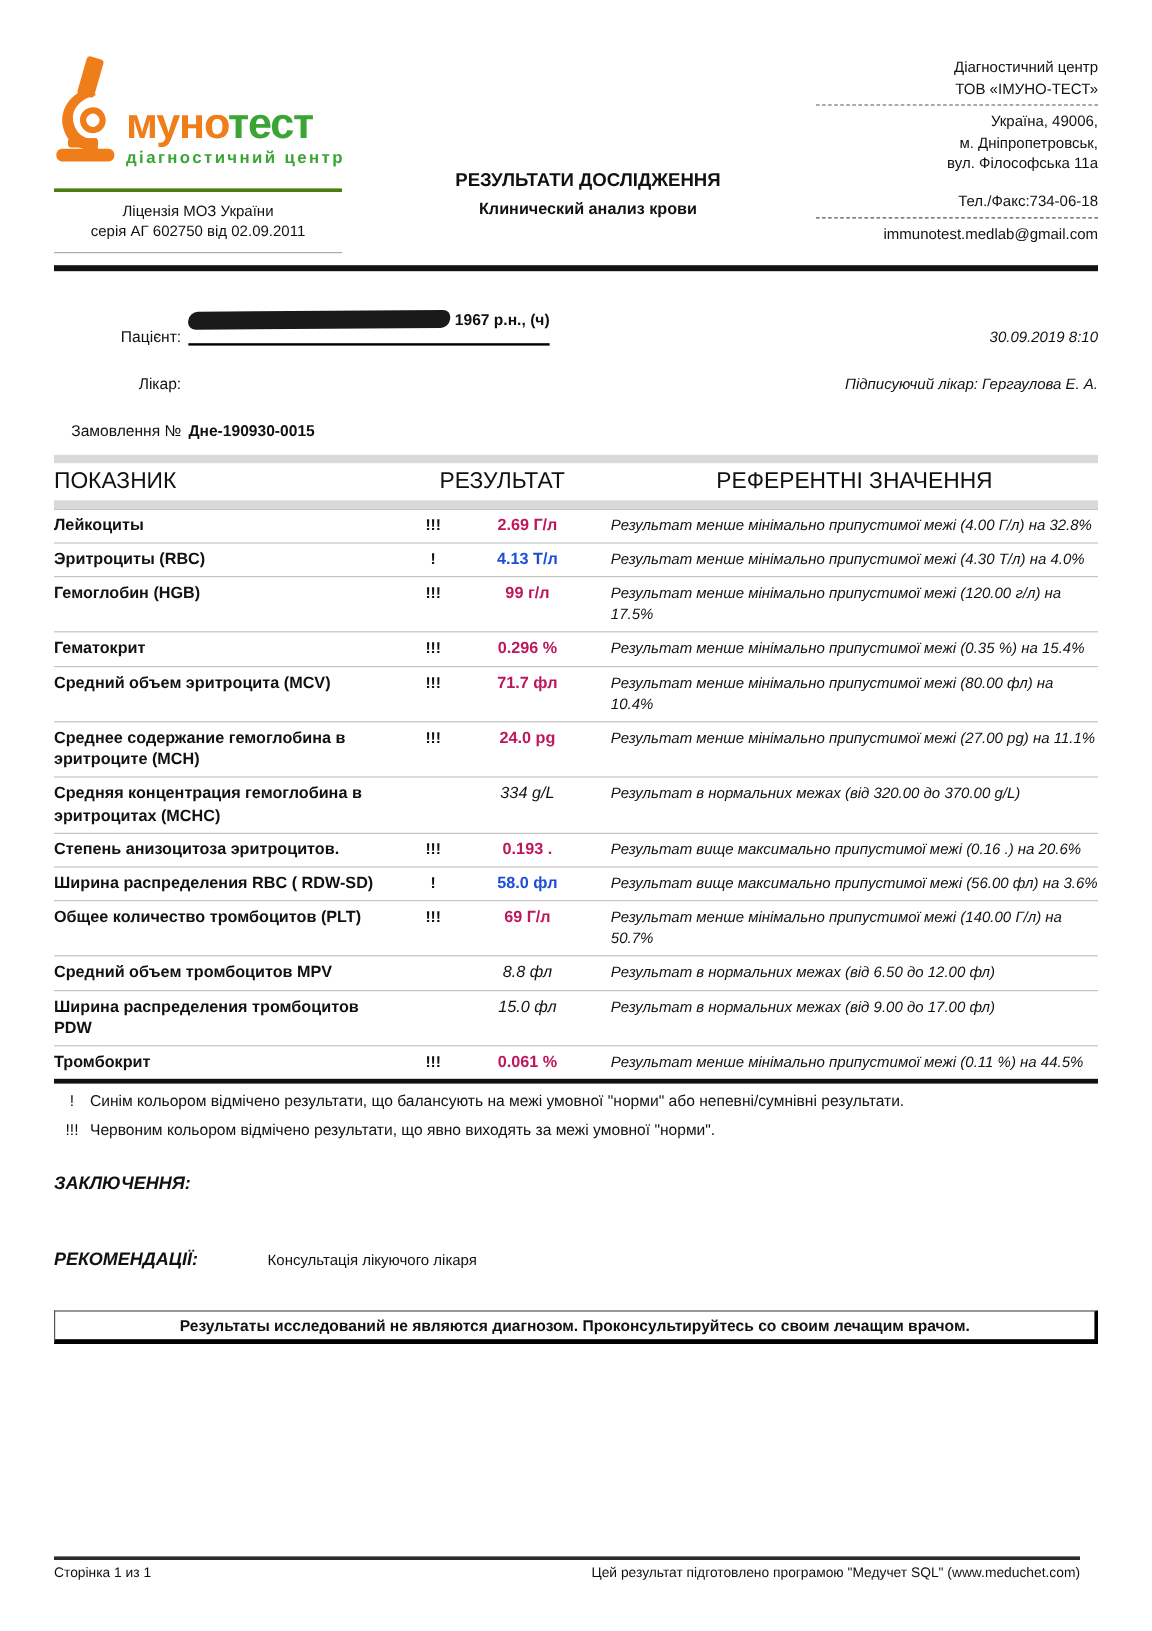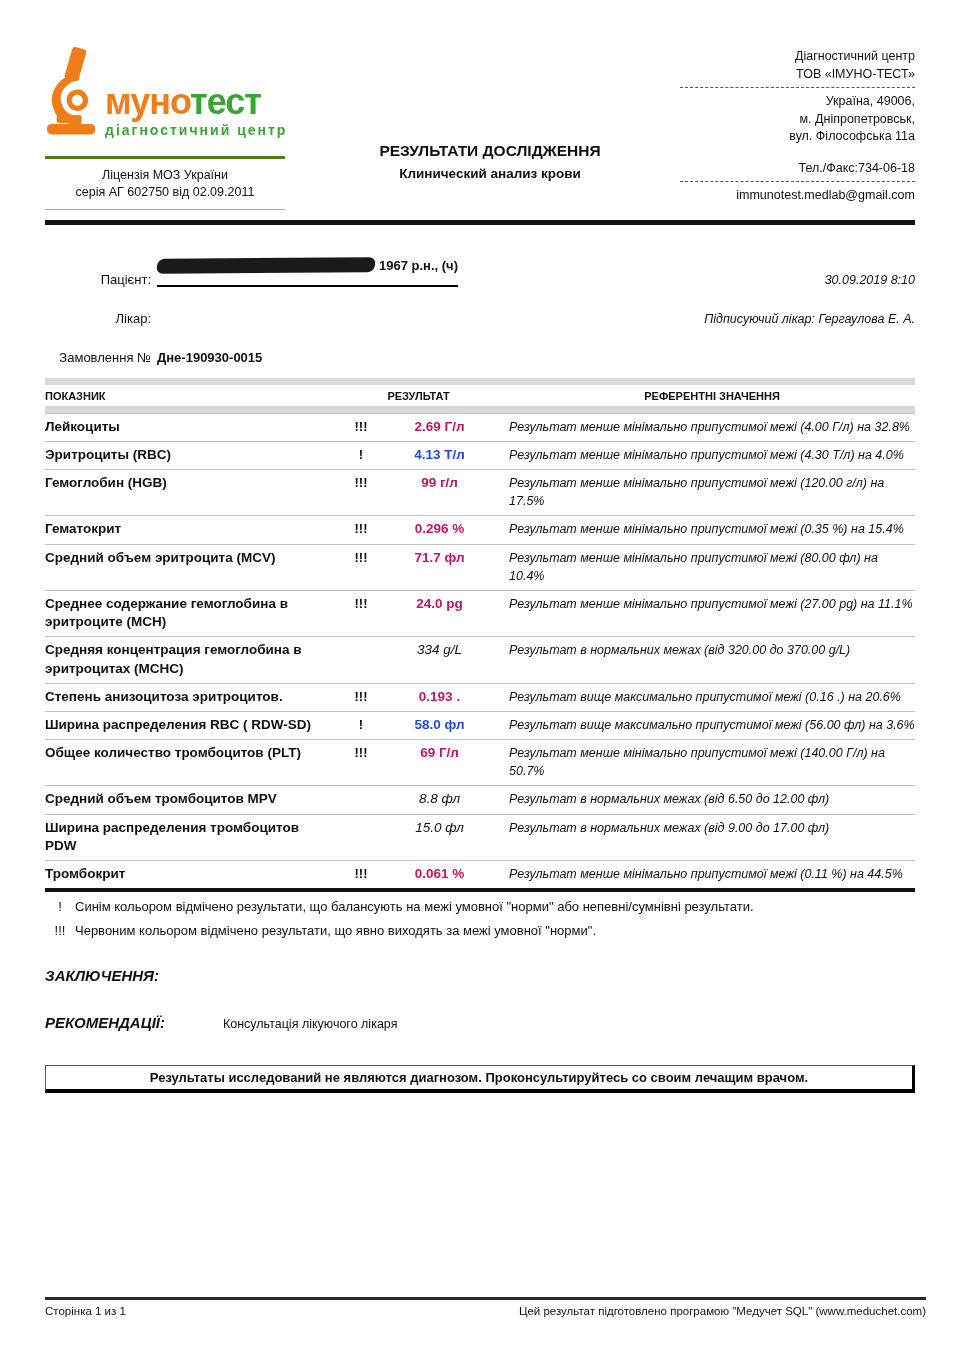--- a/index.html
+++ b/index.html
@@ -39,21 +39,21 @@
   .p-row { display:flex; align-items:flex-end; margin-bottom:5px;margin-top:24px; }
   .p-label { width:112px; text-align:right; padding-right:6px; flex:0 0 auto; }
   .p-name-wrap { display:inline-flex; align-items:center; border-bottom:2px solid #000; padding-bottom:12px; font-weight:bold; }
   .redaction { display:inline-block; width:218px; height:15px; background:#1a1a1a; border-radius:7px; transform:skewX(-8deg) rotate(-0.4deg); margin-right:4px; }
   .p-right { margin-left:auto; font-style:italic; font-size:12.5px; }
   .order-val { font-weight:bold; }
 
   
   .rtable { margin-top:4px; border-bottom:4px solid #111; }
   .gray-strip { height:7px; background:#d9d9d9; }
-  .thead { display:flex; align-items:center; padding:5px 0 4px 0; font-weight:bold; font-size:11px; }
+  .thead { display:flex; align-items:center; padding:5px 0 4px 0; font-weight:normal; font-size:19px; }
   .col-name   { width:295px; padding-right:6px; }
   .col-flag   { width:42px;  text-align:center; }
   .col-result { width:115px; text-align:center; }
   .col-ref    { flex:1; padding-left:12px; }
   .thead .col-resgrp { width:157px; text-align:center; }
   .rows {}
   .trow { display:flex; align-items:flex-start; border-top:1px solid #c3c3c3; padding:4px 0 5px 0; }
   .trow .col-name { font-weight:bold; font-size:13.5px; line-height:1.35; }
   .trow .col-flag { font-weight:bold; font-size:13px; padding-top:1px; }
   .trow .col-result { font-size:13.5px; padding-top:1px; }
@@ -74,21 +74,21 @@
   .recommend-text { font-size:12.5px; margin-left:58px; }
 
   
   .disclaimer {
     margin-top:34px; border:1px solid #555; border-right:3px solid #000; border-bottom:4px solid #000;
     text-align:center; font-weight:bold; font-size:13px; padding:4px 6px;
   }
 
   
   .footer {
-    position:absolute; left:45px; right:34px; bottom:42px;
+    position:absolute; left:45px; right:60px; bottom:42px;
     border-top:3px solid #2a2a2a; padding-top:5px;
     display:flex; justify-content:space-between; font-size:11.5px;
   }
 </style>
 </head>
 <body>
 
 <div class="page">
 
   <div class="header">
@@ -272,21 +272,21 @@
 
       <div class="note-row">
         <span class="note-flag">!!!</span>
         <span class="note-text">Червоним кольором відмічено результати, що явно виходять за межі умовної "норми".</span>
       </div>
     </div>
 
   <div class="section-h">ЗАКЛЮЧЕННЯ:</div>
 
   <div class="recommend-row">
-    <span class="section-h" style="margin-top:0;">РЕКОМЕНДАЦІЇ:</span>
+    <span class="section-h" style="margin-top:16px;">РЕКОМЕНДАЦІЇ:</span>
     <span class="recommend-text">Консультація лікуючого лікаря</span>
   </div>
 
   <div class="disclaimer">Результаты исследований не являются диагнозом. Проконсультируйтесь со своим лечащим врачом.</div>
 
   <div class="footer">
     <span>Сторінка 1 из 1</span>
     <span>Цей результат підготовлено програмою "Медучет SQL" (www.meduchet.com)</span>
   </div>
 

